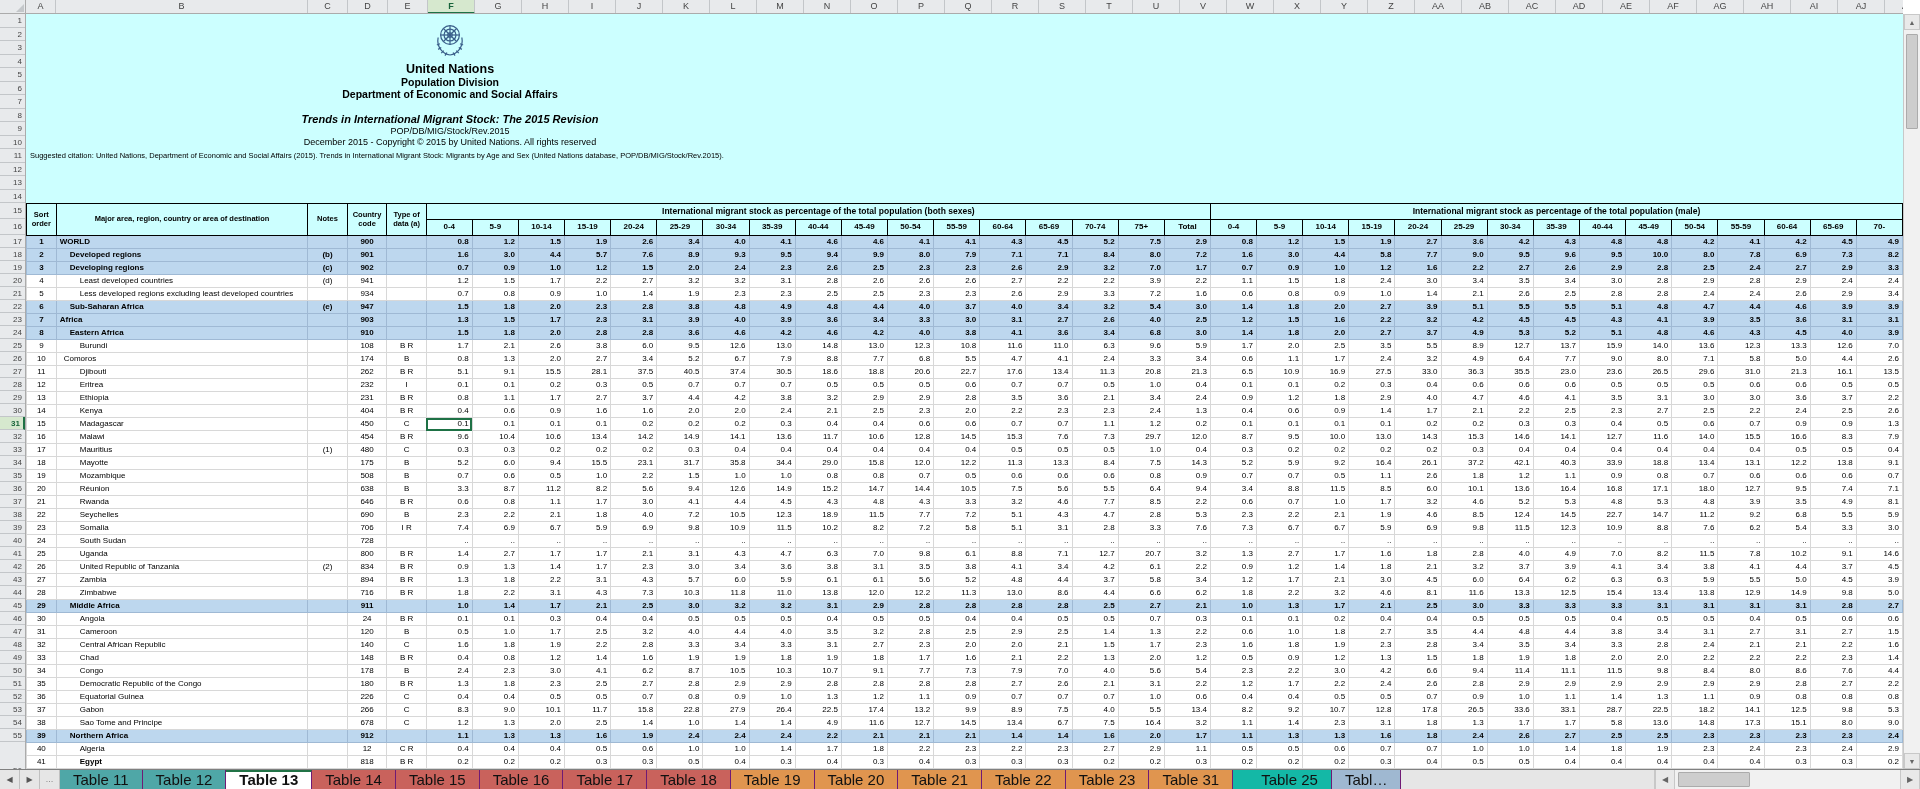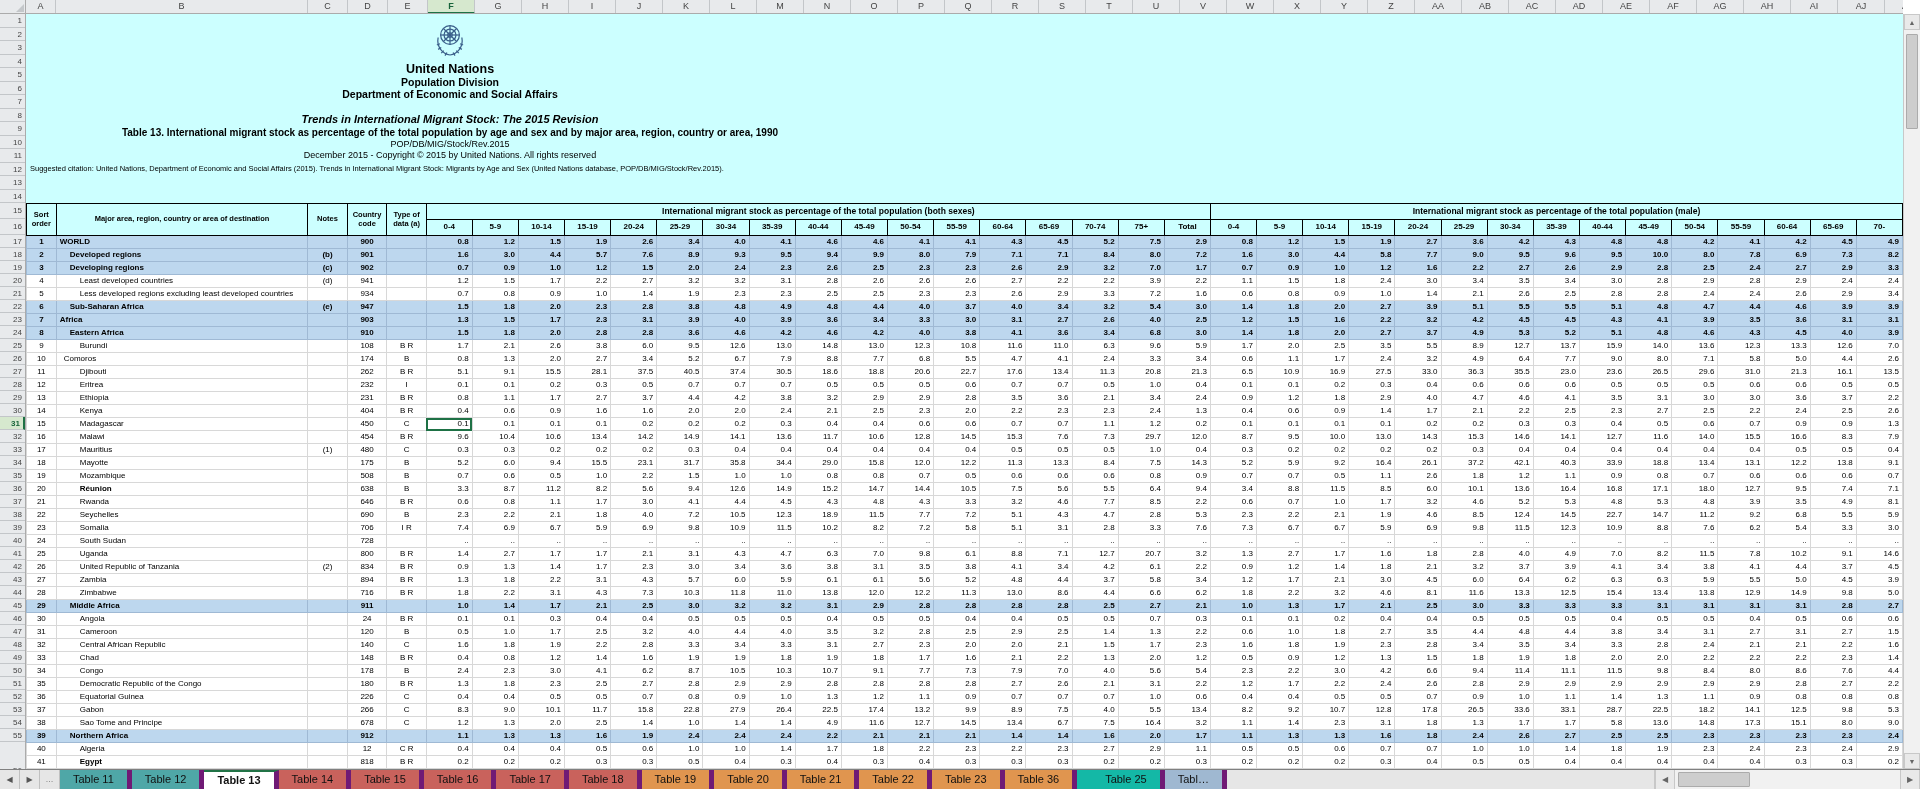--- a/index.html
+++ b/index.html
@@ -61,21 +61,21 @@
   .st{top:0}.sb{bottom:0}
   #vthumb{position:absolute;left:2px;right:2px;top:20px;height:95px;background:#CDCDCD;
     border:1px solid #ABABAB;border-radius:1px}
 
   
   #tab-bar{position:absolute;left:0;bottom:0;width:1920px;height:20px;background:#E6E6E6;
     border-top:1px solid #808080;display:flex;align-items:stretch;z-index:8}
   .nav{width:20px;text-align:center;line-height:19px;font-size:8px;color:#555;
     border-right:1px solid #C0C0C0;flex:none}
   #tabs{display:flex;flex:none}
-  .tab{padding:0 13px;line-height:19px;font-size:11px;color:#111;border-right:5px solid #701a75;
+  .tab{padding:0 13px;line-height:19px;font-size:15px;color:#111;border-right:1px solid #701a75;
     white-space:nowrap;flex:none}
   .tab.active{background:#fff;font-weight:bold;border-top:2px solid #217346;line-height:16px}
   #hscroll{margin-left:auto;display:flex;width:266px;flex:none;background:#F1F1F1;border-left:1px solid #C8C8C8}
   .harrow{width:20px;text-align:center;line-height:19px;font-size:8px;color:#666;background:#E9E9E9;
     border-right:1px solid #C8C8C8;border-left:1px solid #C8C8C8;flex:none}
   #htrack{flex:1;position:relative}
   #hthumb{position:absolute;left:3px;top:2px;bottom:2px;width:72px;background:#CDCDCD;
     border:1px solid #ABABAB;border-radius:1px}
 </style>
 </head>
@@ -161,21 +161,20 @@
             <path d="M51 28 C54 44 43 54 32 56"></path>
             <path d="M16 38 l-5 2 M18 44 l-5 3 M22 49 l-4 4 M27 52 l-3 5"></path>
             <path d="M48 38 l5 2 M46 44 l5 3 M42 49 l4 4 M37 52 l3 5"></path>
           </g>
         </svg>
       </div>
       <div class="h-org">United Nations</div>
       <div class="h-div">Population Division</div>
       <div class="h-dep">Department of Economic and Social Affairs</div>
       <div class="h-title">Trends in International Migrant Stock: The 2015 Revision</div>
-      <div class="h-table">Table 13. International migrant stock as percentage of the total population by age and sex and by major area, region, country or area, 1990</div>
       <div class="h-code">POP/DB/MIG/Stock/Rev.2015</div>
       <div class="h-copy">December 2015 - Copyright © 2015 by United Nations. All rights reserved</div>
     </div>
     <div class="h-cite">Suggested citation: United Nations, Department of Economic and Social Affairs (2015). Trends in International Migrant Stock: Migrants by Age and Sex (United Nations database, POP/DB/MIG/Stock/Rev.2015).</div>
   </div>
 
   <div id="table-area">
       <table id="grid">
         <colgroup>
           <col style="width: 30px;">
@@ -998,21 +997,21 @@
             <td class="num">0.9</td>
             <td class="num">0.8</td>
             <td class="num">0.7</td>
             <td class="num">0.6</td>
             <td class="num">0.6</td>
             <td class="num">0.6</td>
             <td class="num">0.7</td>
           </tr>
           <tr>
             <td class="c">20</td>
-            <td class="l" style="padding-left: 23px; font-weight: bold;">Réunion</td>
+            <td class="l" style="padding-left: 23px;">Réunion</td>
             <td class="c"></td>
             <td class="c">638</td>
             <td class="c">B</td>
             <td class="num">3.3</td>
             <td class="num">8.7</td>
             <td class="num">11.2</td>
             <td class="num">8.2</td>
             <td class="num">5.6</td>
             <td class="num">9.4</td>
             <td class="num">12.6</td>
@@ -1882,21 +1881,21 @@
         <div class="tab" style="background: rgb(201, 98, 92);">Table 14</div>
         <div class="tab" style="background: rgb(201, 98, 92);">Table 15</div>
         <div class="tab" style="background: rgb(201, 98, 92);">Table 16</div>
         <div class="tab" style="background: rgb(201, 98, 92);">Table 17</div>
         <div class="tab" style="background: rgb(201, 98, 92);">Table 18</div>
         <div class="tab" style="background: rgb(224, 149, 79);">Table 19</div>
         <div class="tab" style="background: rgb(224, 149, 79);">Table 20</div>
         <div class="tab" style="background: rgb(224, 149, 79);">Table 21</div>
         <div class="tab" style="background: rgb(224, 149, 79);">Table 22</div>
         <div class="tab" style="background: rgb(224, 149, 79);">Table 23</div>
-        <div class="tab" style="background: rgb(224, 149, 79);">Table 36</div>
+        <div class="tab" style="background: rgb(224, 149, 79);">Table 31</div>
         <div class="tab" style="background: #14b8a6; padding-left: 28px;">Table 25</div>
         <div class="tab" style="background: rgb(159, 184, 209);">Tabl…</div>
       </div>
     <div id="hscroll">
       <div class="harrow">◀</div>
       <div id="htrack">
         <div id="hthumb"></div>
       </div>
       <div class="harrow">▶</div>
     </div>

